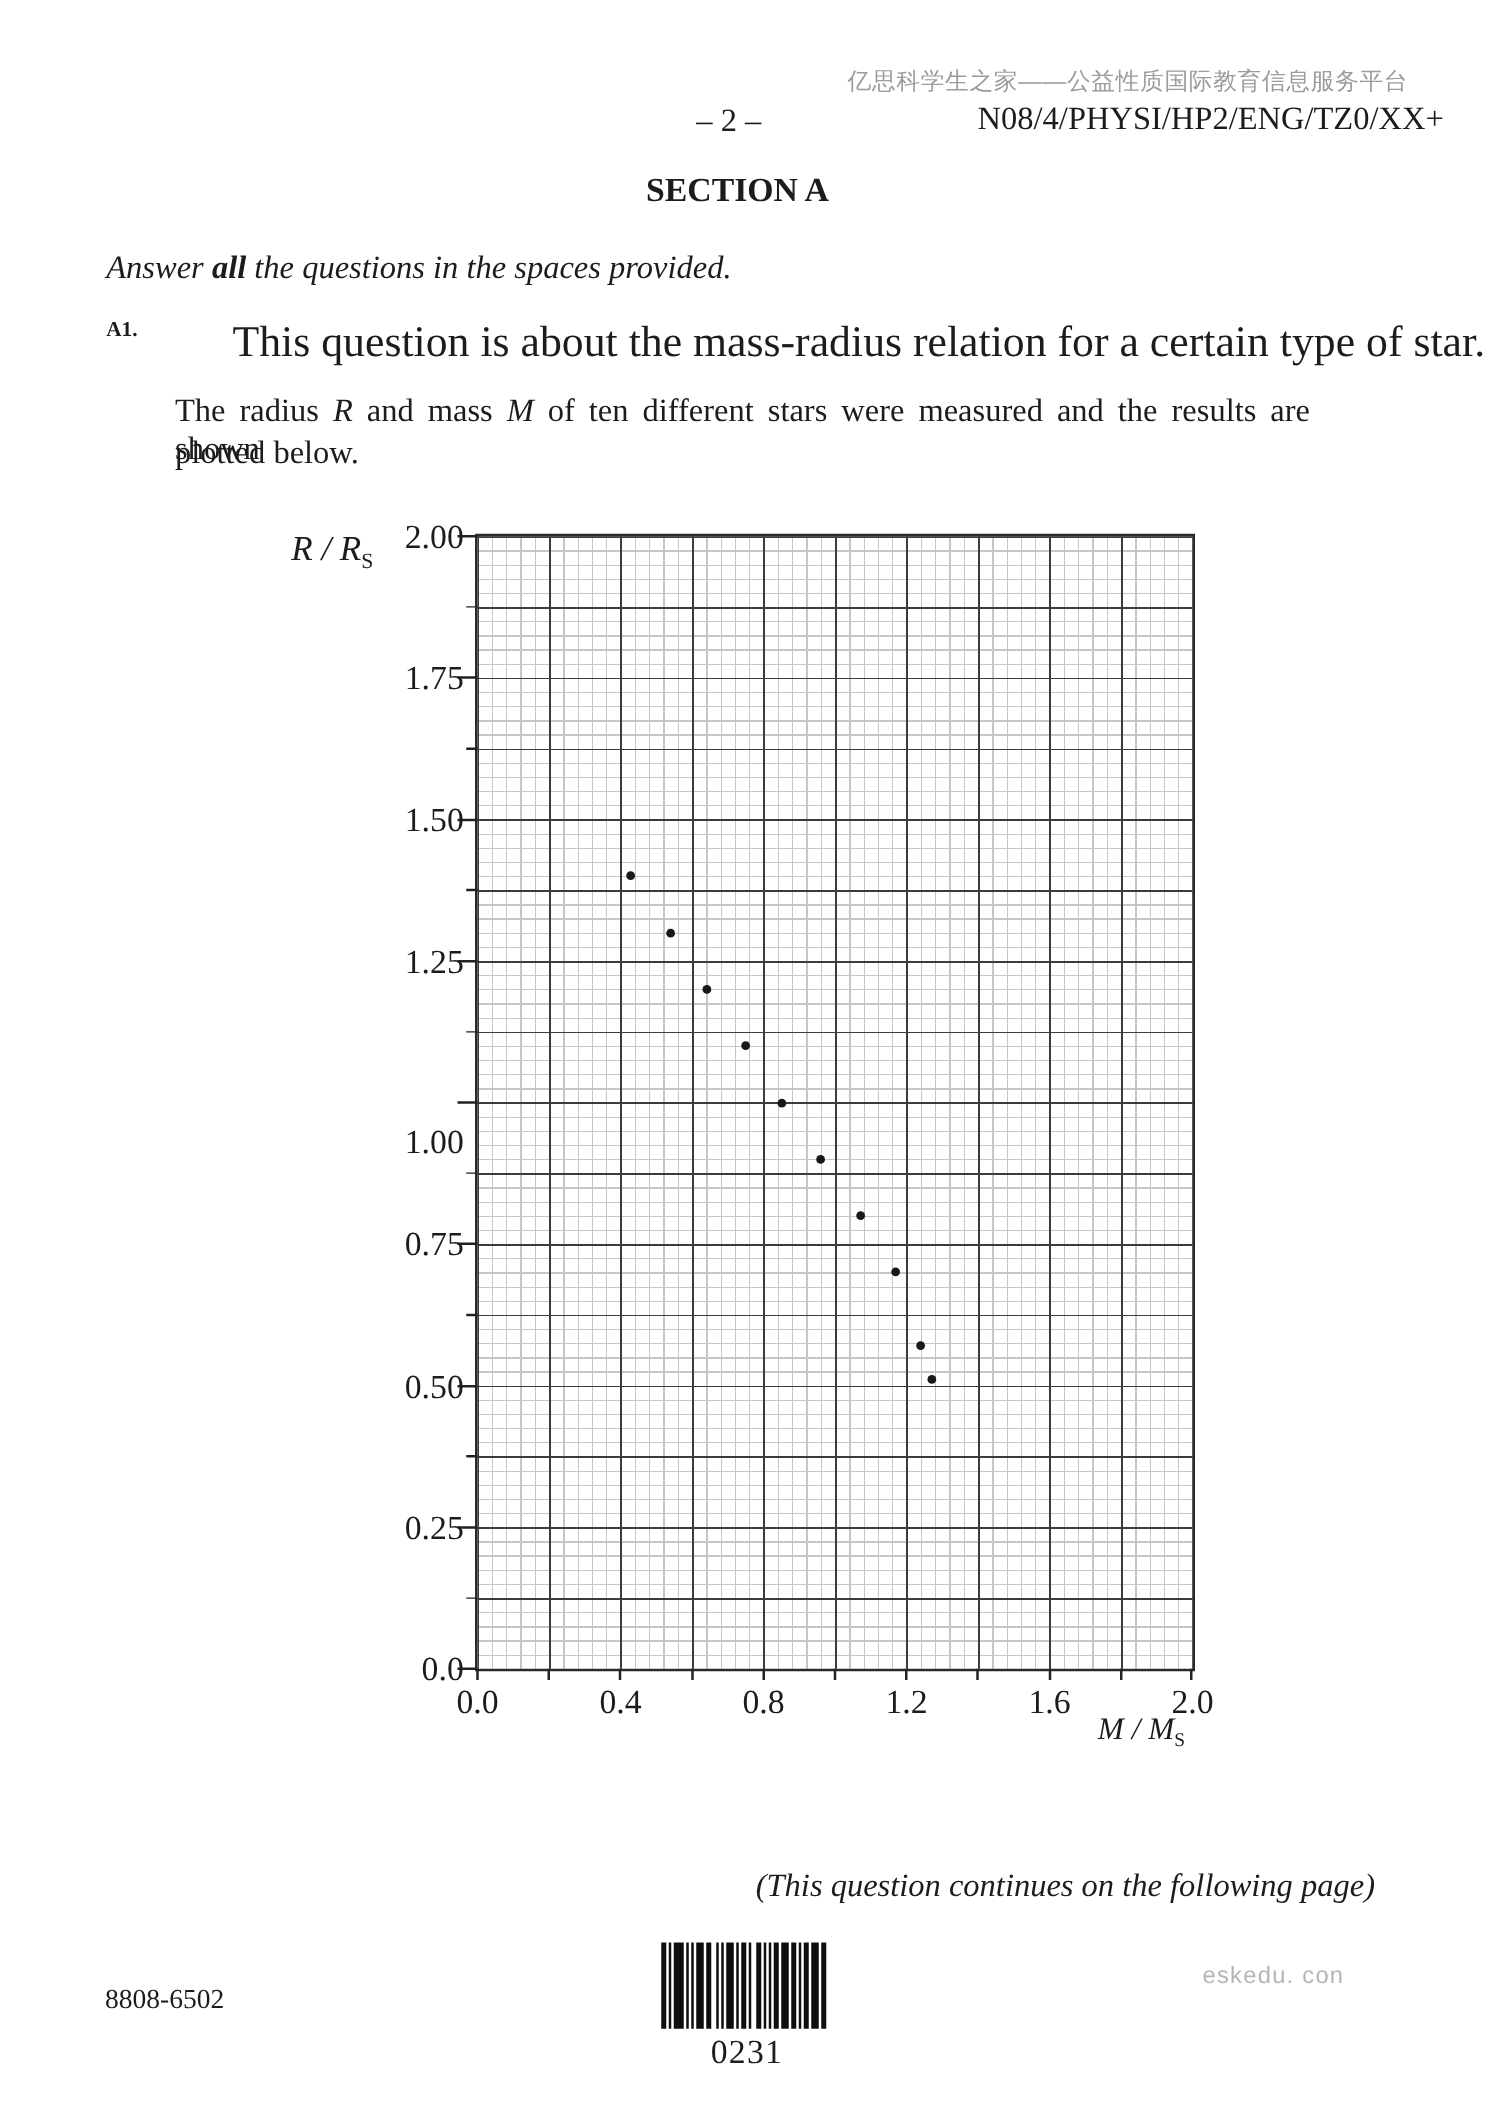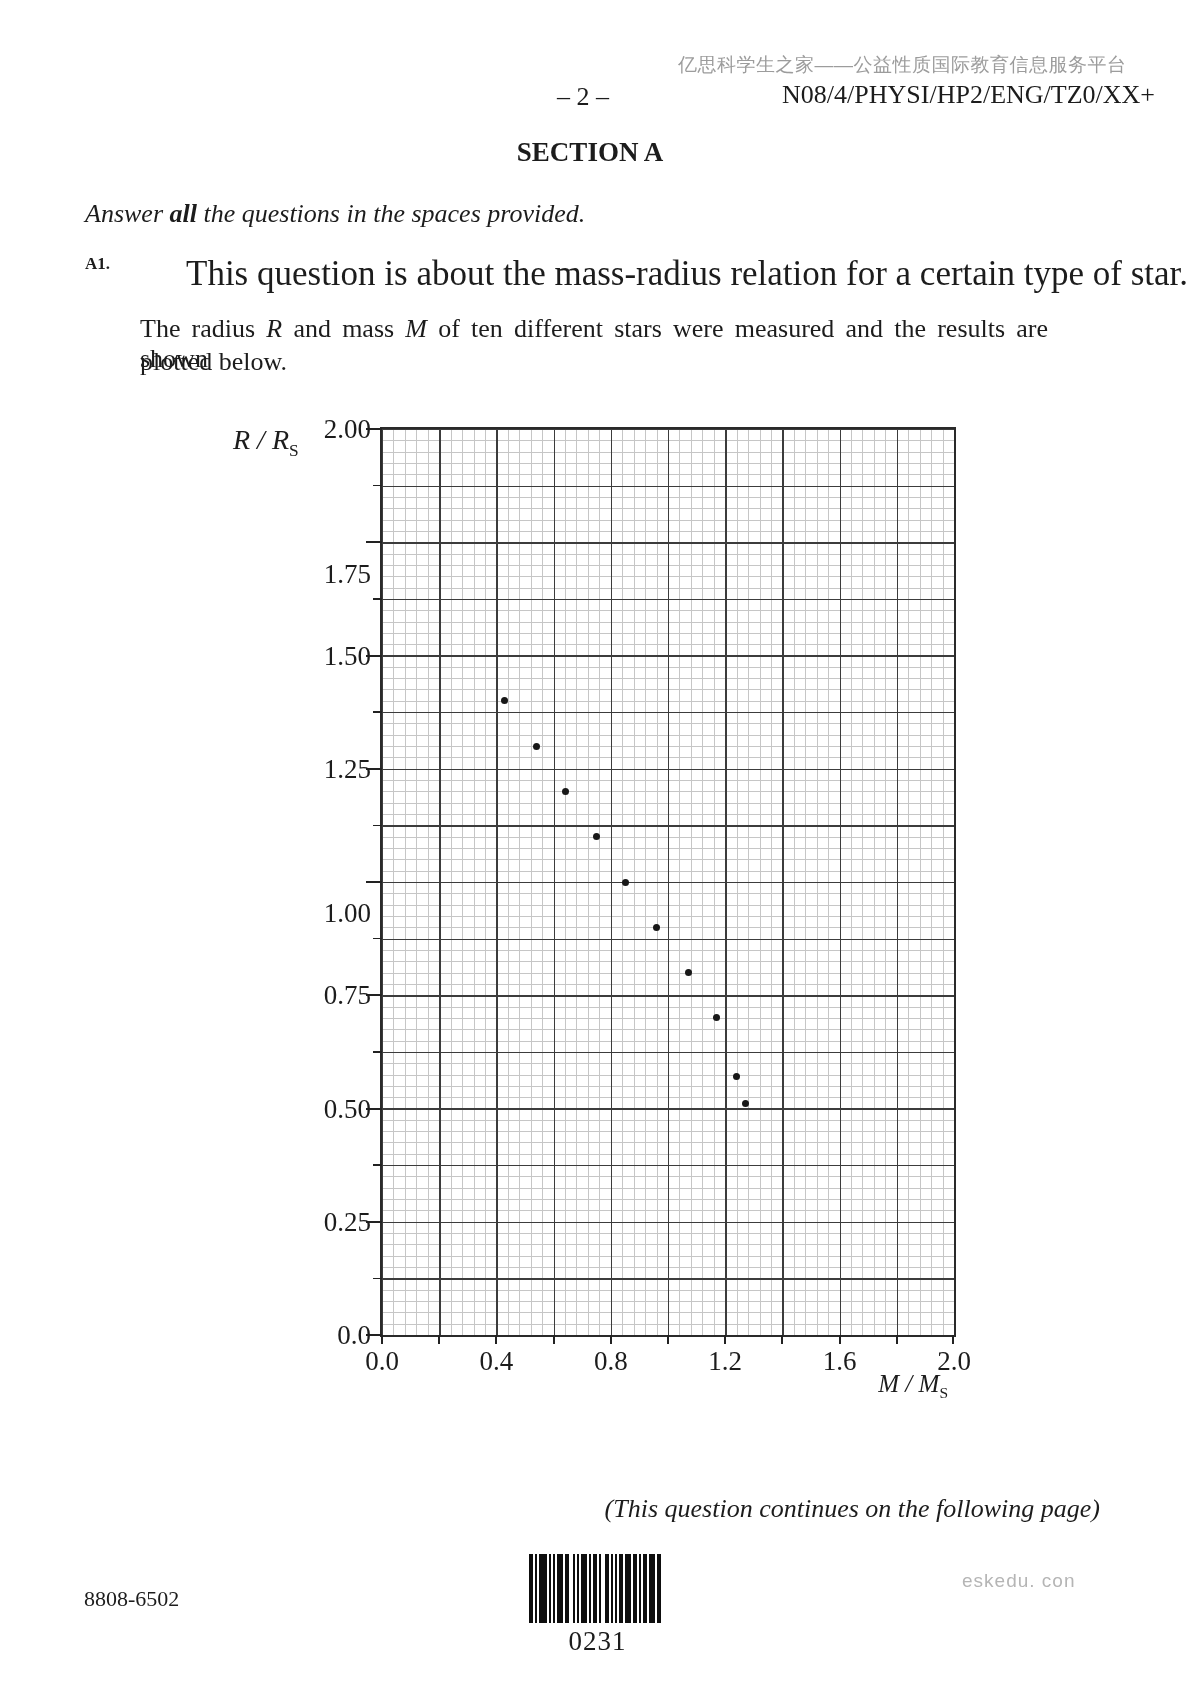--- a/index.html
+++ b/index.html
@@ -69,21 +69,21 @@
 <div class="abs" id="q-number">A1.</div>
 <div class="abs" id="q-intro">This question is about the mass-radius relation for a certain type of star.</div>
 <div class="abs justify" id="para-line1"><span>The radius </span><span class="var">R</span><span> and mass </span><span class="var">M</span><span> of ten different stars were measured and the results are shown</span></div>
 <div class="abs" id="para-line2">plotted below.</div>
 
 <div class="abs" id="ylabel"><span>R / R</span><sub>S</sub></div>
 <div class="abs" id="chart">
     <div class="ytick major" style="top: -1px;"></div>
     <div class="ylab" style="top: -14px;">2.00</div>
     <div class="ytick major" style="top: 112.25px;"></div>
-    <div class="ylab" style="top: 99.25px; margin-top: 32px;">1.75</div>
+    <div class="ylab" style="top: 99.25px;">1.75</div>
     <div class="ytick major" style="top: 225.5px;"></div>
     <div class="ylab" style="top: 212.5px;">1.50</div>
     <div class="ytick major" style="top: 338.75px;"></div>
     <div class="ylab" style="top: 325.75px;">1.25</div>
     <div class="ytick major" style="top: 452px;"></div>
     <div class="ylab" style="top: 439px; margin-top: 31px;">1.00</div>
     <div class="ytick major" style="top: 565.25px;"></div>
     <div class="ylab" style="top: 552.25px;">0.75</div>
     <div class="ytick major" style="top: 678.5px;"></div>
     <div class="ylab" style="top: 665.5px;">0.50</div>

